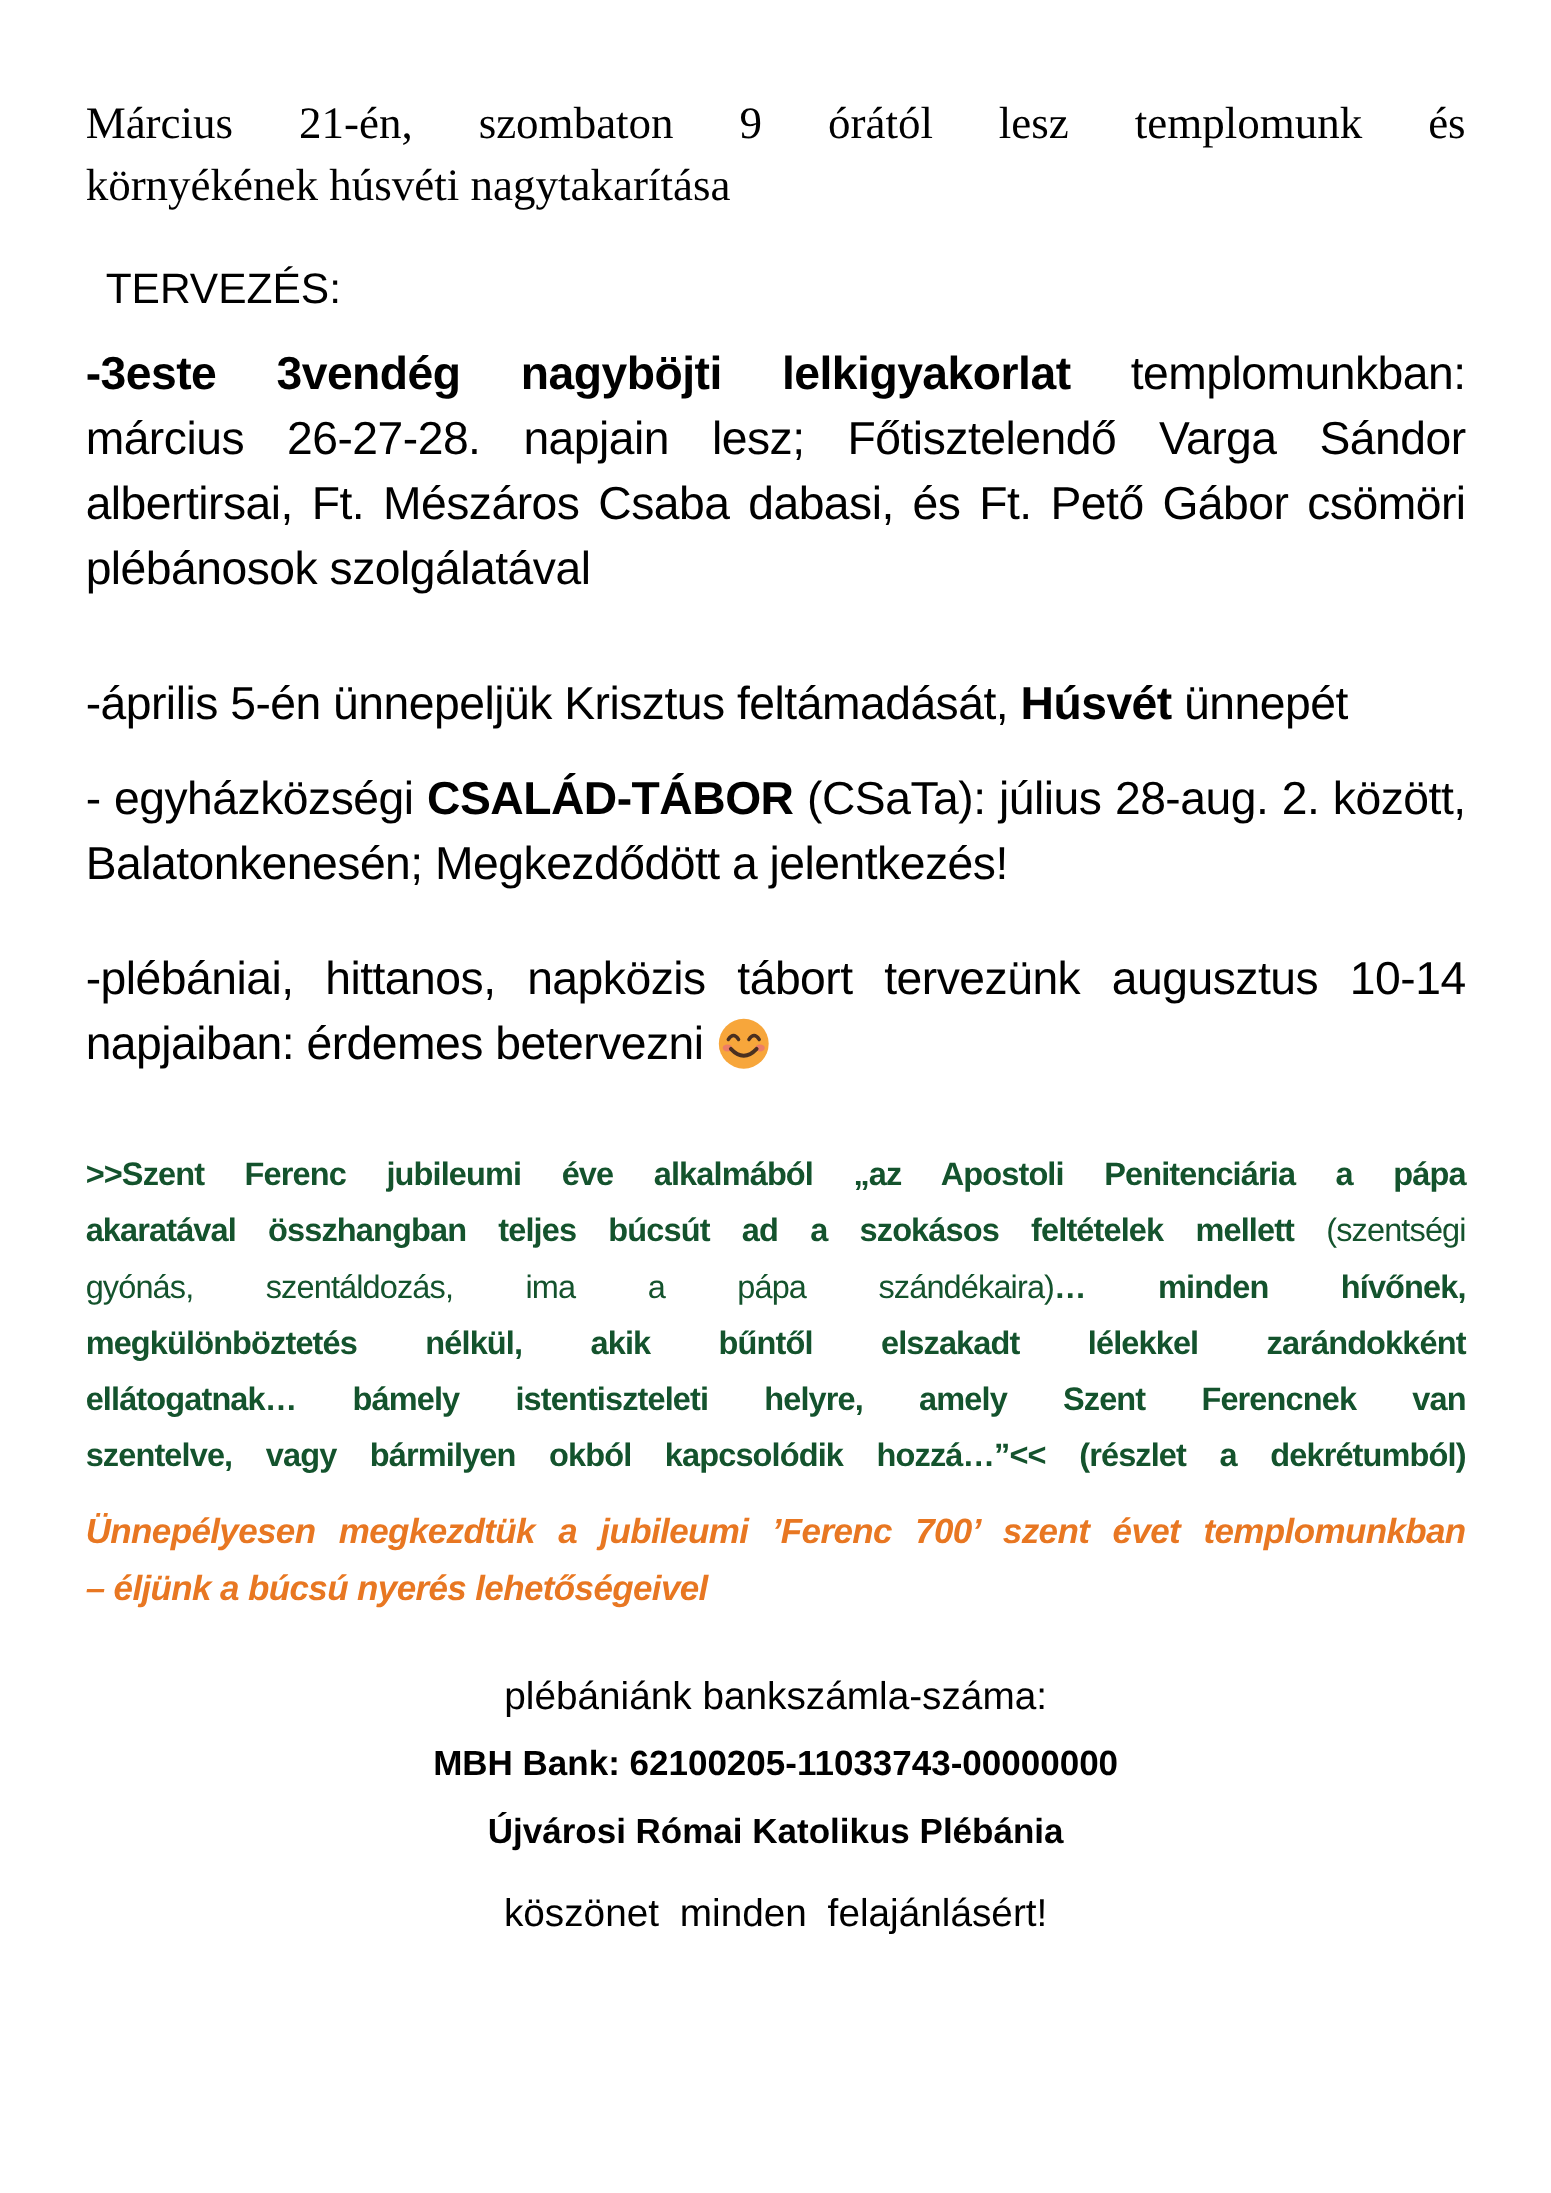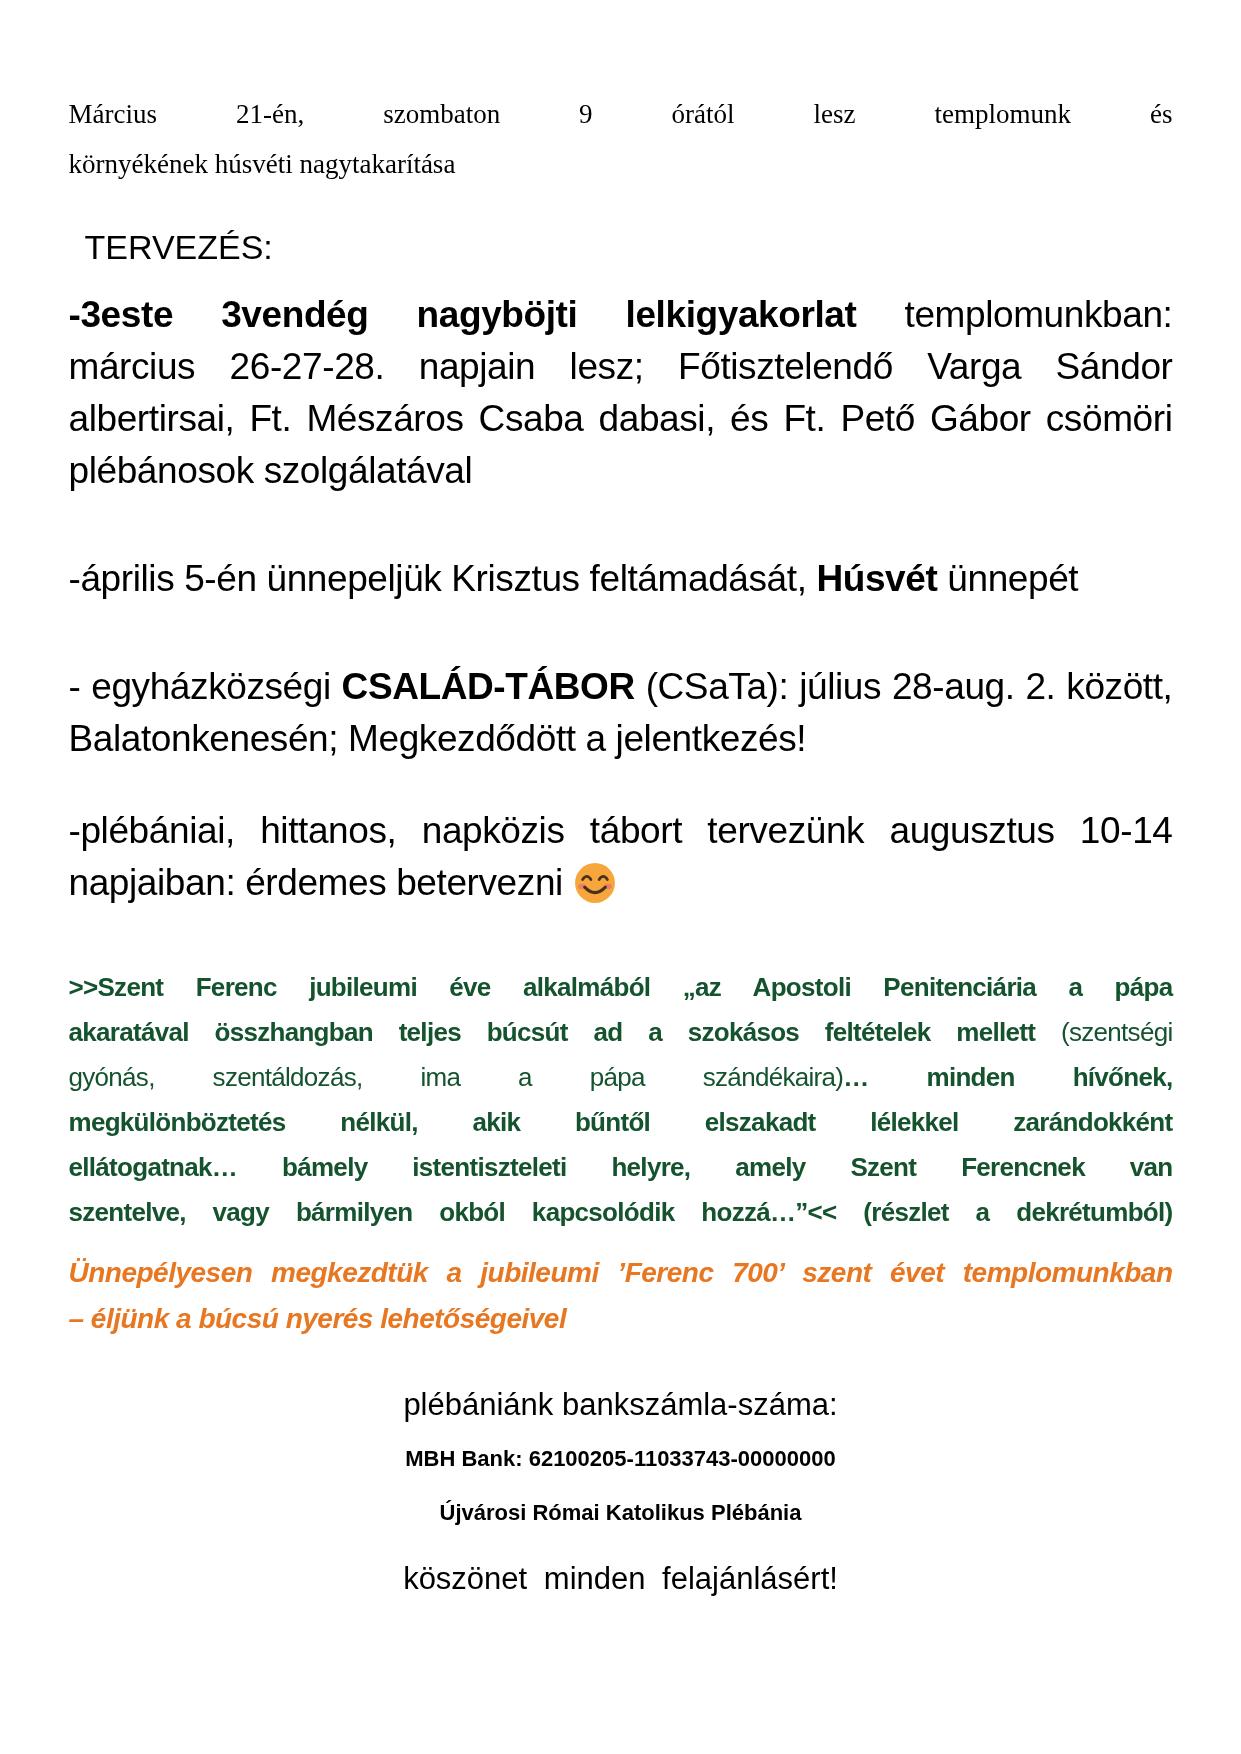--- a/index.html
+++ b/index.html
@@ -14,23 +14,23 @@
     width: 1104px;
     margin: 0 auto;
     padding-top: 73px;
   }
   
   .jl { display: block; text-align: justify; text-align-last: justify; }
   .ll { display: block; text-align: left; text-align-last: left; }
 
   
   .intro {
-    margin: 16px 0 32px 0;
+    margin: 0 0 32px 0;
     font-family: "Liberation Serif", serif;
-    font-size: 27px;
+    font-size: 36px;
     line-height: 50px;
   }
 
   
   .plan-heading {
     margin: 16px;
     font-family: "Liberation Sans", sans-serif;
     font-weight: 400;
     font-size: 34px;
     line-height: 52px;
@@ -38,21 +38,21 @@
 
   
   .sans {
     font-family: "Liberation Sans", sans-serif;
     font-size: 37px;
     line-height: 52px;
     letter-spacing: -0.4px;
     margin: 0;
   }
   .retreat { margin-bottom: 56px; }
-  .easter  { margin-bottom: 56px; }
+  .easter  { margin-bottom: 24px; }
   .camp    { margin-bottom: 40px; }
   .daycamp { margin-bottom: 56px; }
   .b { font-weight: 700; }
 
   
   .decree {
     font-family: "Liberation Sans", sans-serif;
     font-size: 26px;
     line-height: 45px;
     letter-spacing: -0.7px;
@@ -73,21 +73,21 @@
     color: #E87722;
     margin: 0 0 36px 0;
   }
 
   
   .bank {
     font-family: "Liberation Sans", sans-serif;
     text-align: center;
   }
   .bank-label  { font-size: 31px; line-height: 54px; }
-  .bank-strong { font-size: 22px; line-height: 54px; font-weight: 700; }
+  .bank-strong { font-size: 28px; line-height: 54px; font-weight: 700; }
   .thanks      { font-size: 31px; line-height: 54px; margin-top: 12px; word-spacing: 8px; }
 
   
   .emoji-svg {
     width: 44px; height: 44px;
     vertical-align: -10px;
     margin-left: 10px;
     display: inline-block;
   }
 </style>

